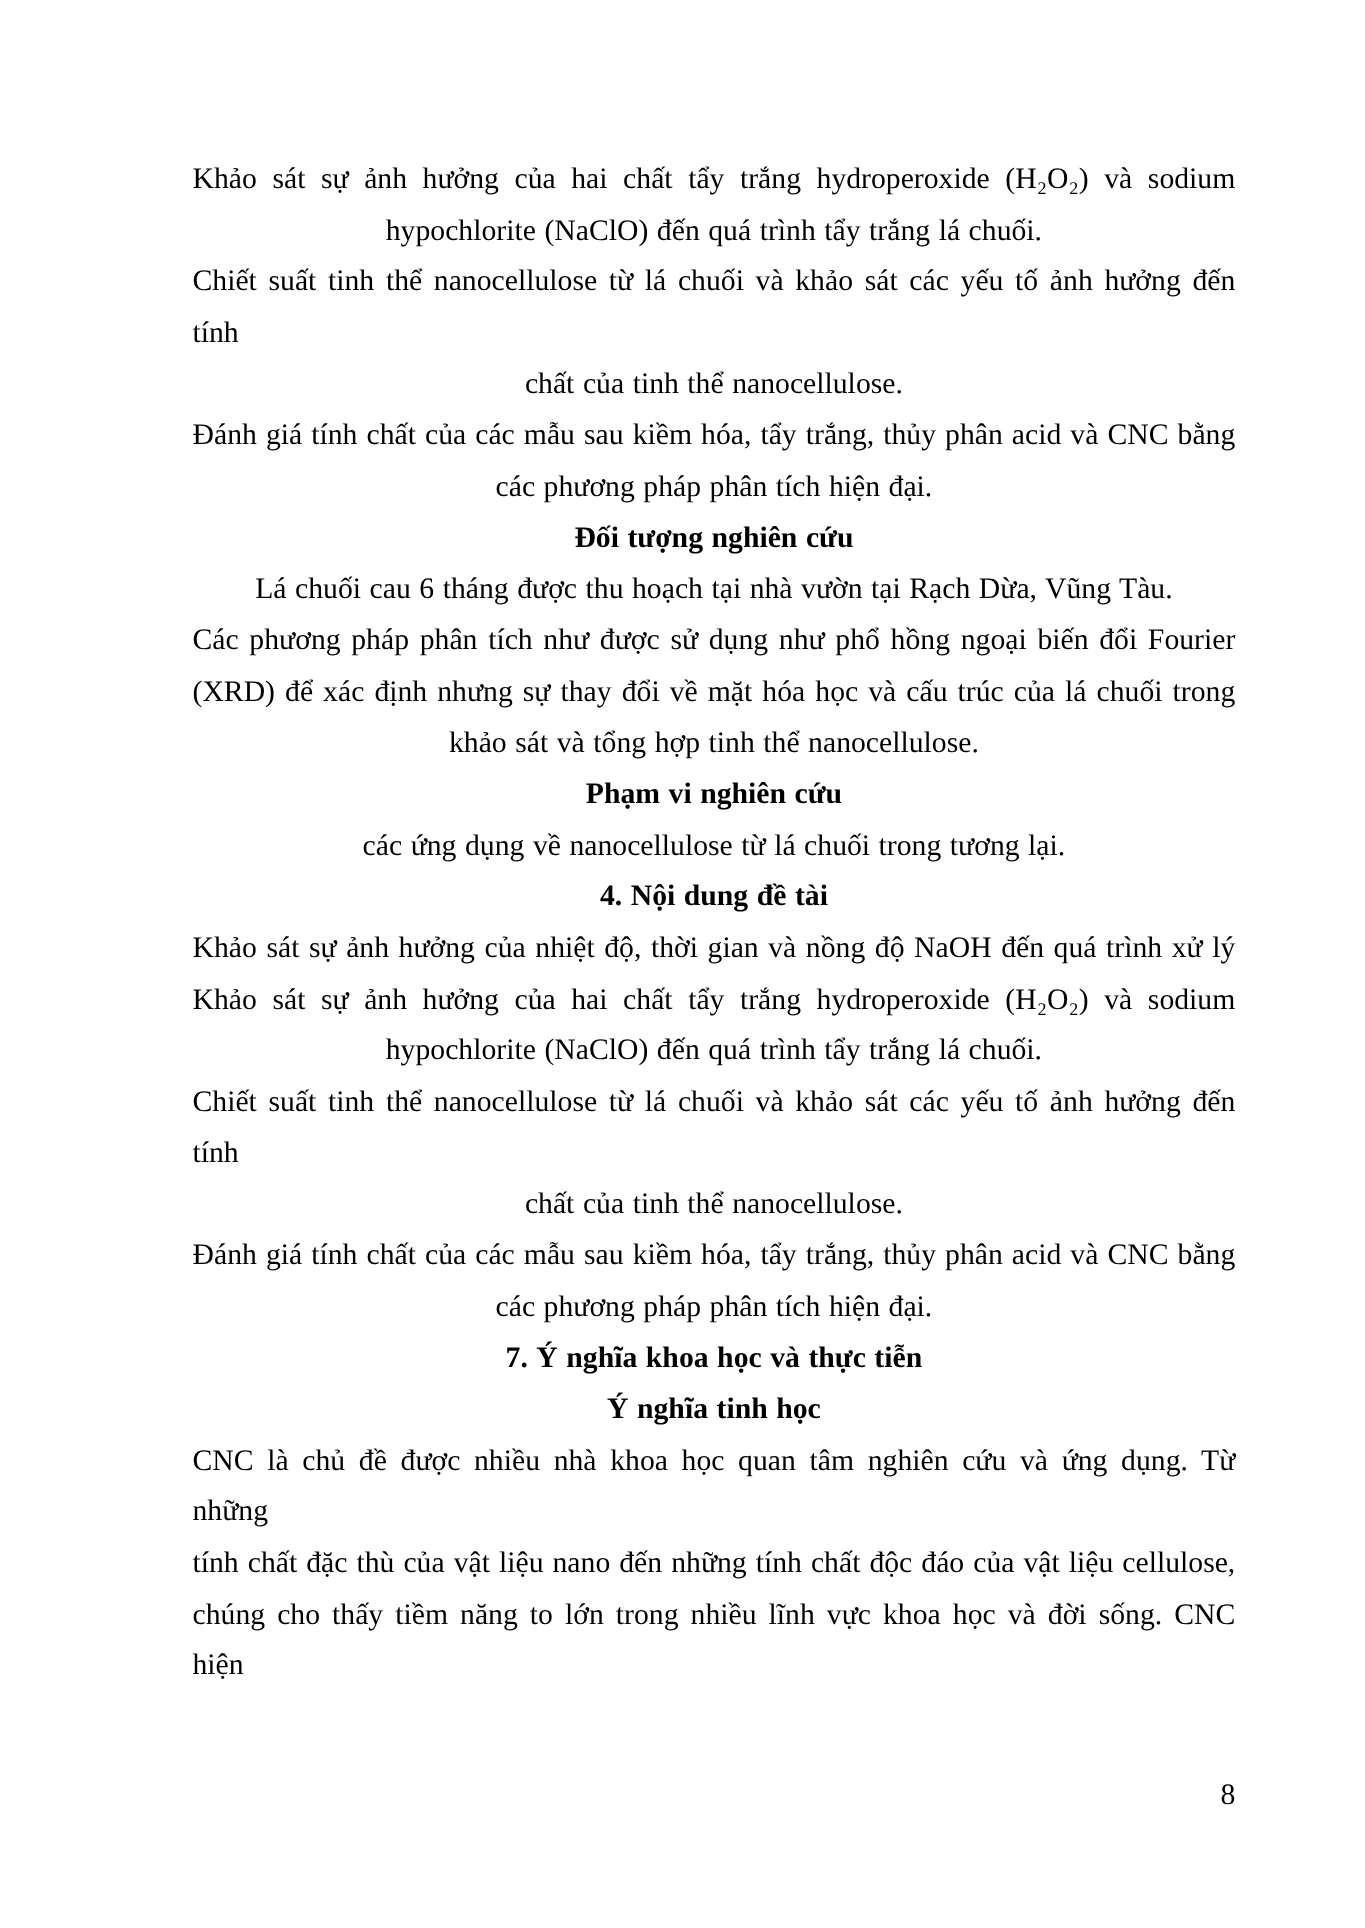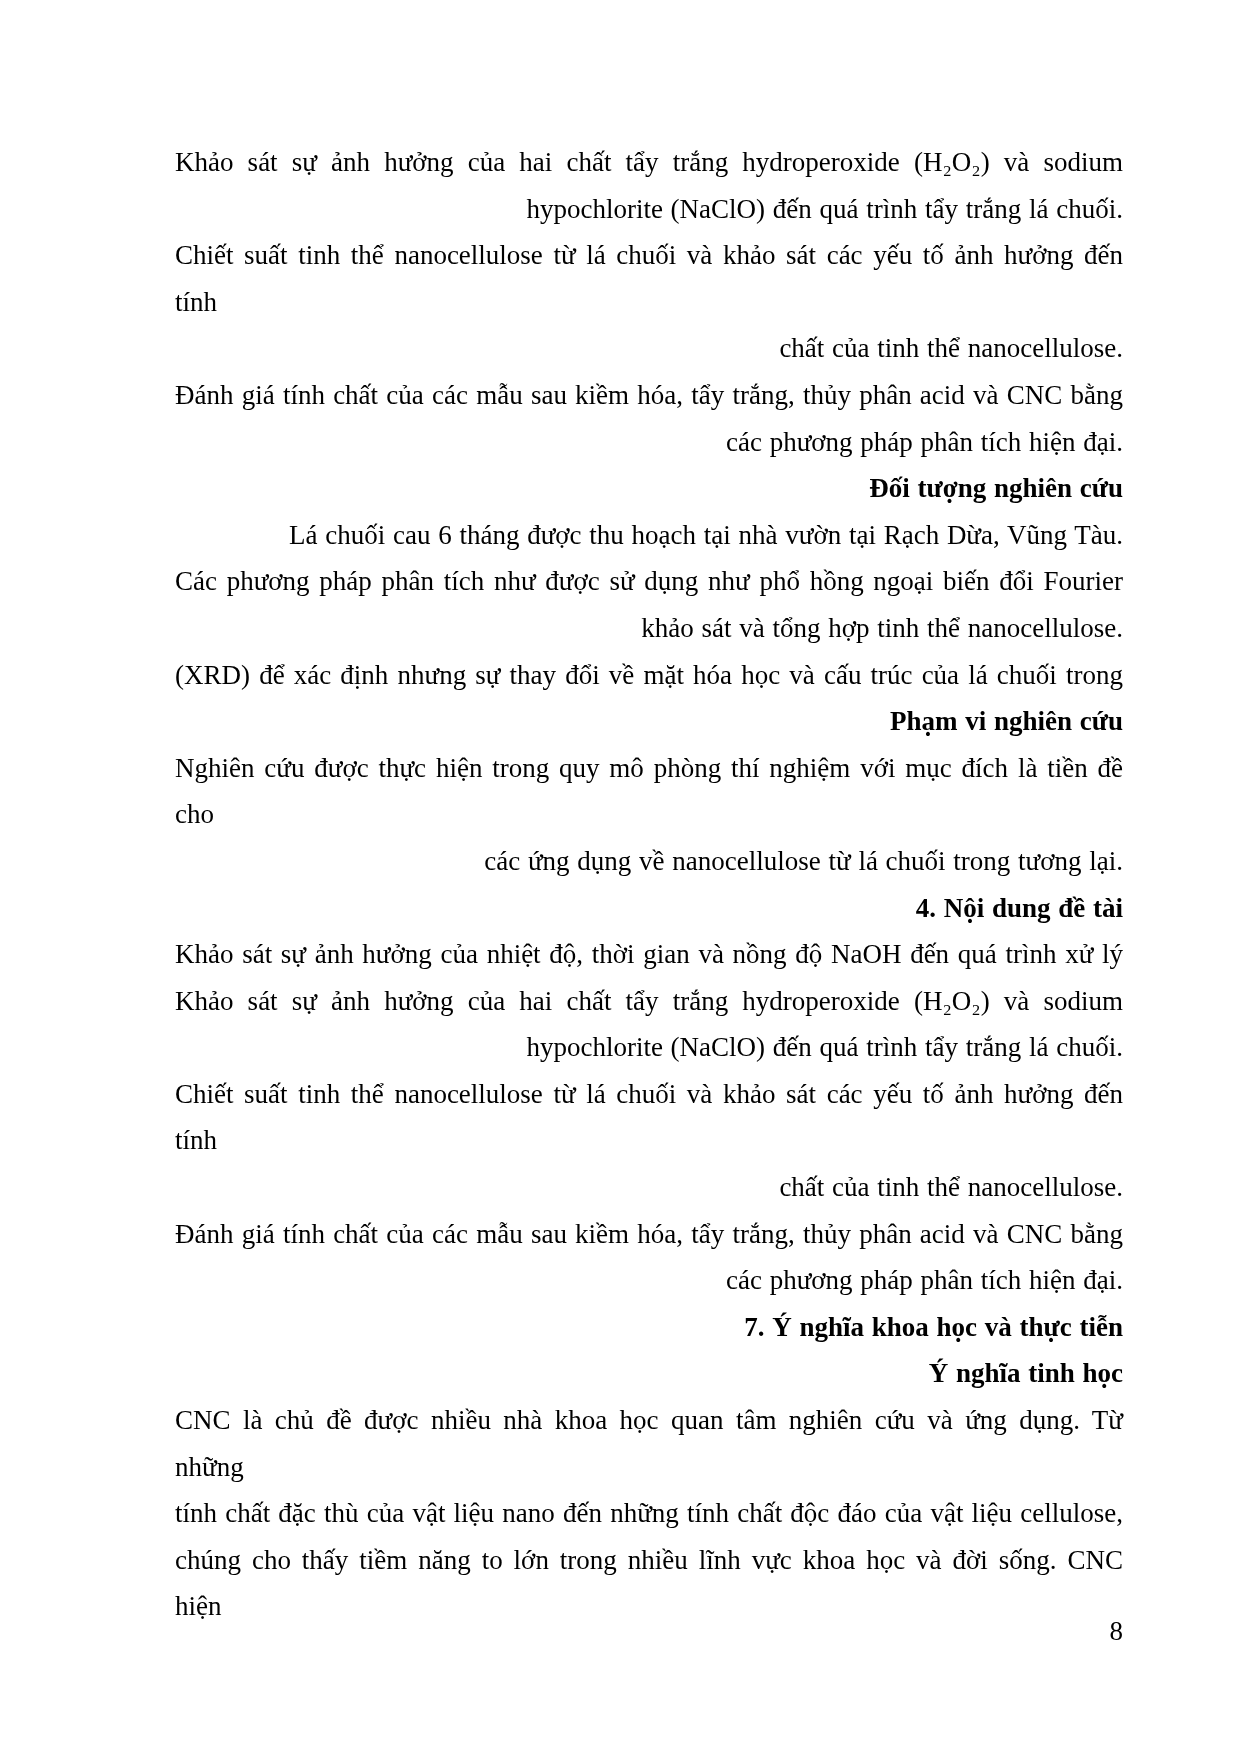--- a/index.html
+++ b/index.html
@@ -15,21 +15,21 @@
   }
   .textblock {
     position: absolute;
     left: 175px;
     top: 139px;
     width: 948px;
   }
   .line {
     font-size: 27px;
     line-height: 46.6px;
-    text-align: right;
+    text-align: center;
     word-spacing: 1px;
   }
   .line.justify {
     text-align: justify;
     text-align-last: justify;
     -moz-text-align-last: justify;
   }
   .line.bold {
     font-weight: bold;
   }
@@ -50,24 +50,23 @@
   <main class="textblock" id="doc-body">
       <div class="line justify">Khảo sát sự ảnh hưởng của hai chất tẩy trắng hydroperoxide (H₂O₂) và sodium</div>
       <div class="line">hypochlorite (NaClO) đến quá trình tẩy trắng lá chuối.</div>
       <div class="line justify">Chiết suất tinh thể nanocellulose từ lá chuối và khảo sát các yếu tố ảnh hưởng đến tính</div>
       <div class="line">chất của tinh thể nanocellulose.</div>
       <div class="line justify">Đánh giá tính chất của các mẫu sau kiềm hóa, tẩy trắng, thủy phân acid và CNC bằng</div>
       <div class="line">các phương pháp phân tích hiện đại.</div>
       <div class="line bold">Đối tượng nghiên cứu</div>
       <div class="line">Lá chuối cau 6 tháng được thu hoạch tại nhà vườn tại Rạch Dừa, Vũng Tàu.</div>
       <div class="line justify">Các phương pháp phân tích như được sử dụng như phổ hồng ngoại biến đổi Fourier</div>
+      <div class="line justify">(XRD) để xác định nhưng sự thay đổi về mặt hóa học và cấu trúc của lá chuối trong</div>
       <div class="line">khảo sát và tổng hợp tinh thể nanocellulose.</div>
-      <div class="line justify">(XRD) để xác định nhưng sự thay đổi về mặt hóa học và cấu trúc của lá chuối trong</div>
       <div class="line bold">Phạm vi nghiên cứu</div>
-      <div class="line justify">Nghiên cứu được thực hiện trong quy mô phòng thí nghiệm với mục đích là tiền đề cho</div>
       <div class="line">các ứng dụng về nanocellulose từ lá chuối trong tương lại.</div>
       <div class="line bold">4. Nội dung đề tài</div>
       <div class="line justify">Khảo sát sự ảnh hưởng của nhiệt độ, thời gian và nồng độ NaOH đến quá trình xử lý</div>
       <div class="line justify">Khảo sát sự ảnh hưởng của hai chất tẩy trắng hydroperoxide (H₂O₂) và sodium</div>
       <div class="line">hypochlorite (NaClO) đến quá trình tẩy trắng lá chuối.</div>
       <div class="line justify">Chiết suất tinh thể nanocellulose từ lá chuối và khảo sát các yếu tố ảnh hưởng đến tính</div>
       <div class="line">chất của tinh thể nanocellulose.</div>
       <div class="line justify">Đánh giá tính chất của các mẫu sau kiềm hóa, tẩy trắng, thủy phân acid và CNC bằng</div>
       <div class="line">các phương pháp phân tích hiện đại.</div>
       <div class="line bold">7. Ý nghĩa khoa học và thực tiễn</div>

